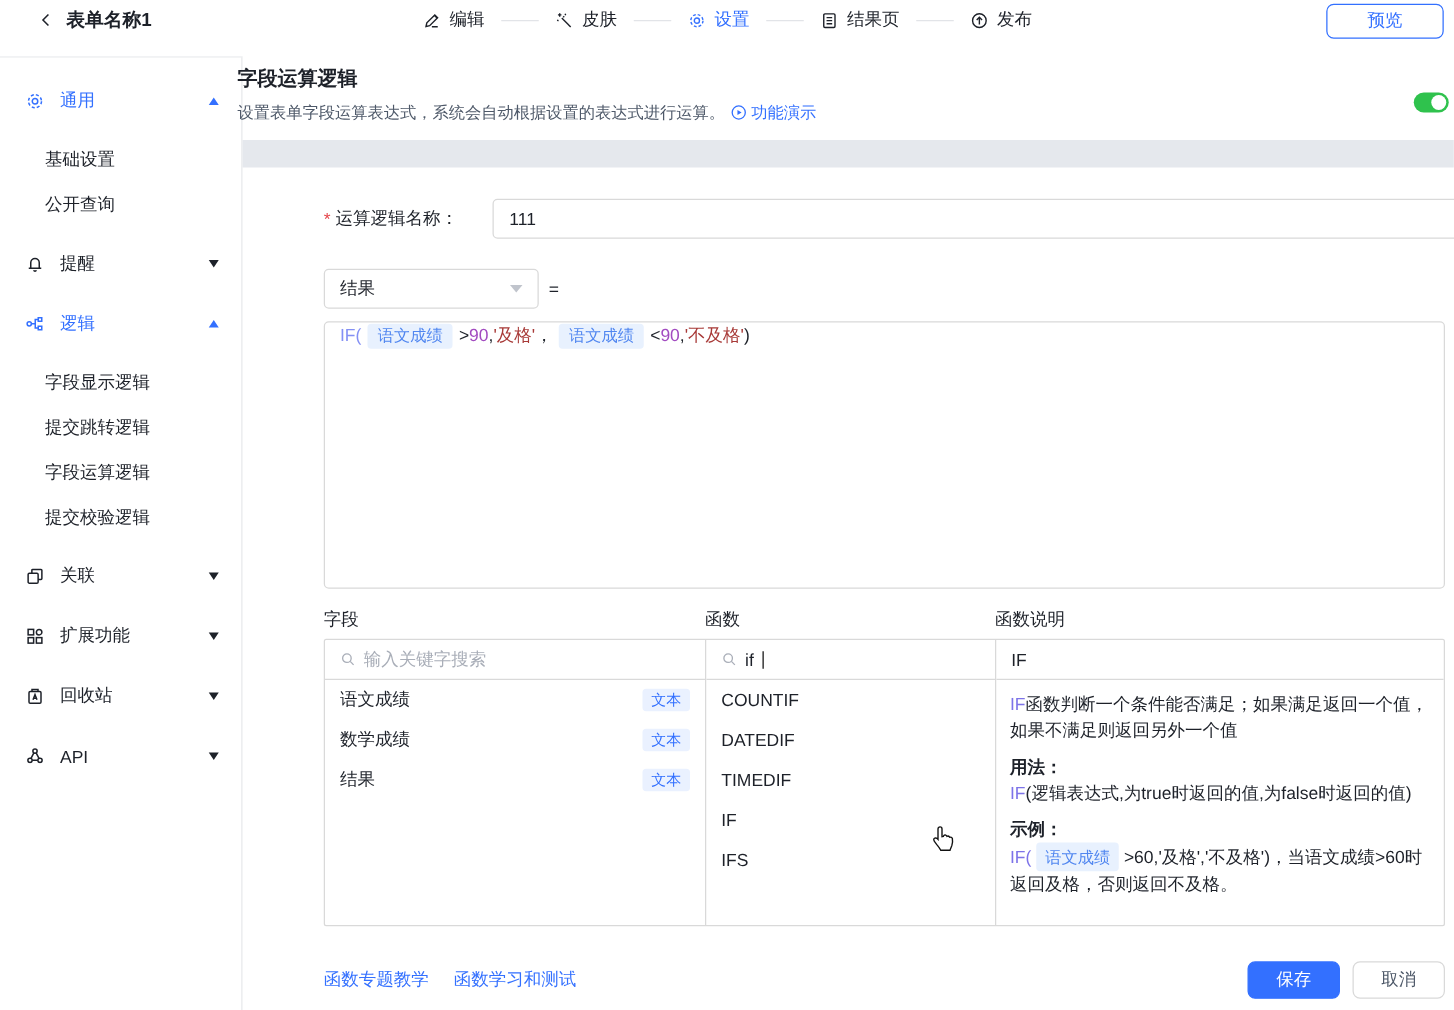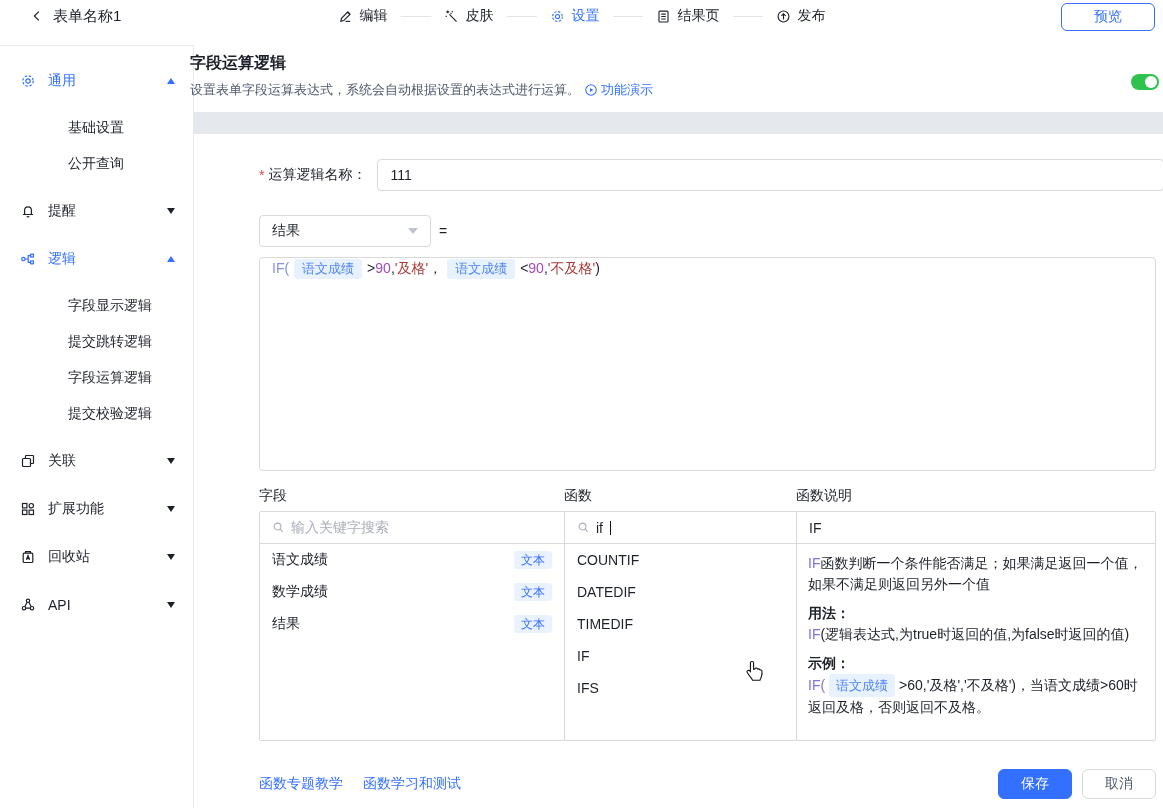--- a/index.html
+++ b/index.html
@@ -8,49 +8,49 @@
     --chipbg:#e8f1fe; --chiptx:#5086f0; --badgebg:#eaf1ff;
     --fn:#8490f4; --fndesc:#7d73e8; --num:#a24bc0; --str:#a83a38; --green:#2fc24d;
   }
   *{box-sizing:border-box;margin:0;padding:0}
   html,body{width:1163px;height:808px;overflow:hidden;background:#fff;
     font-family:"Liberation Sans","DejaVu Sans",sans-serif;color:var(--text);font-size:14px;}
   svg{display:block}
   
   .topbar{position:absolute;left:0;top:0;width:1163px;height:45px;background:#fff;z-index:3}
   .tb-left{position:absolute;left:30px;top:0;height:32px;display:flex;align-items:center;gap:9px}
-  .tb-title{font-weight:normal;font-size:15px}
+  .tb-title{font-weight:bold;font-size:15px}
   .tb-nav{position:absolute;left:50%;transform:translateX(-50%);top:0;height:32px;display:flex;align-items:center}
   .nav-item{display:flex;align-items:center;gap:7px;color:var(--text);cursor:pointer;white-space:nowrap}
   .nav-item.active{color:var(--blue)}
   .nav-dash{width:30px;height:1px;background:#e2e4e8;margin:0 13px}
   .preview-btn{position:absolute;right:8px;top:3px;width:94px;height:28px;border:1px solid var(--blue);
     border-radius:6px;color:var(--blue);background:#fff;display:flex;align-items:center;justify-content:center;cursor:pointer}
   
   .sidebar{position:absolute;left:0;top:45px;width:193px;height:763px;border-top:1px solid #e8e9eb;background:#fff;padding-top:11px}
   .sb-group{height:48px;display:flex;align-items:center;padding:0 18px 0 20px;cursor:pointer}
   .sb-group .lbl{margin-left:12px;flex:1}
   .sb-group.on{color:var(--blue)}
   .sb-kids{margin:5px 0}
-  .sb-kid{height:36px;display:flex;align-items:center;padding-left:68px;cursor:pointer;color:var(--text)}
+  .sb-kid{height:36px;display:flex;align-items:center;padding-left:36px;cursor:pointer;color:var(--text)}
   .caret-u{width:0;height:0;border-left:4.5px solid transparent;border-right:4.5px solid transparent;border-bottom:6px solid currentColor}
   .caret-d{width:0;height:0;border-left:4.5px solid transparent;border-right:4.5px solid transparent;border-top:6px solid currentColor;color:var(--text)}
   
   .main{position:absolute;left:193px;top:44px;width:970px;height:764px;background:#fff;border-left:1px solid #e8e9eb;z-index:2}
   .panel-head{position:relative;padding-top:9px;margin-left:-4px}
   .p-title{font-size:16px;font-weight:bold}
   .p-sub{margin-top:7px;font-size:13px;color:var(--text2);display:flex;align-items:center;gap:2px}
   .demo-link{color:var(--blue);display:inline-flex;align-items:center;gap:3px;cursor:pointer;margin-left:2px}
   .toggle{position:absolute;right:4px;top:30px;width:28px;height:16px;border-radius:8px;background:var(--green);cursor:pointer}
   .toggle::after{content:"";position:absolute;right:2px;top:2px;width:12px;height:12px;border-radius:50%;background:#fff}
   .gray-band{height:22px;background:var(--band);margin-top:13px}
   .content{padding:25px 0 0 65px;width:962px}
   .row{display:flex;align-items:center}
   .req{color:#e5484d;margin-right:4px}
-  .name-label{white-space:nowrap;margin-right:3px}
+  .name-label{white-space:nowrap;margin-right:20px}
   .f-input{height:32px;border:1px solid var(--borderin);border-radius:4px;background:#fff;display:flex;align-items:center;padding:12px 12px}
   .name-input{flex:none;width:787px;margin-left:8px}
   .row2{margin-top:24px}
   .select{width:172px;height:32px;border:1px solid var(--borderin);border-radius:4px;display:flex;align-items:center;padding:0 12px;justify-content:space-between;cursor:pointer}
   .sel-caret{width:0;height:0;border-left:5px solid transparent;border-right:5px solid transparent;border-top:6px solid #c0c4cc}
   .eq{margin-left:8px}
   .editor{margin-top:10px;width:897px;height:214px;border:1px solid var(--borderin);border-radius:4px;padding:1px 12px;cursor:text}
   .x-fn{color:var(--fn)}
   .x-num{color:var(--num)}
   .x-str{color:var(--str)}

